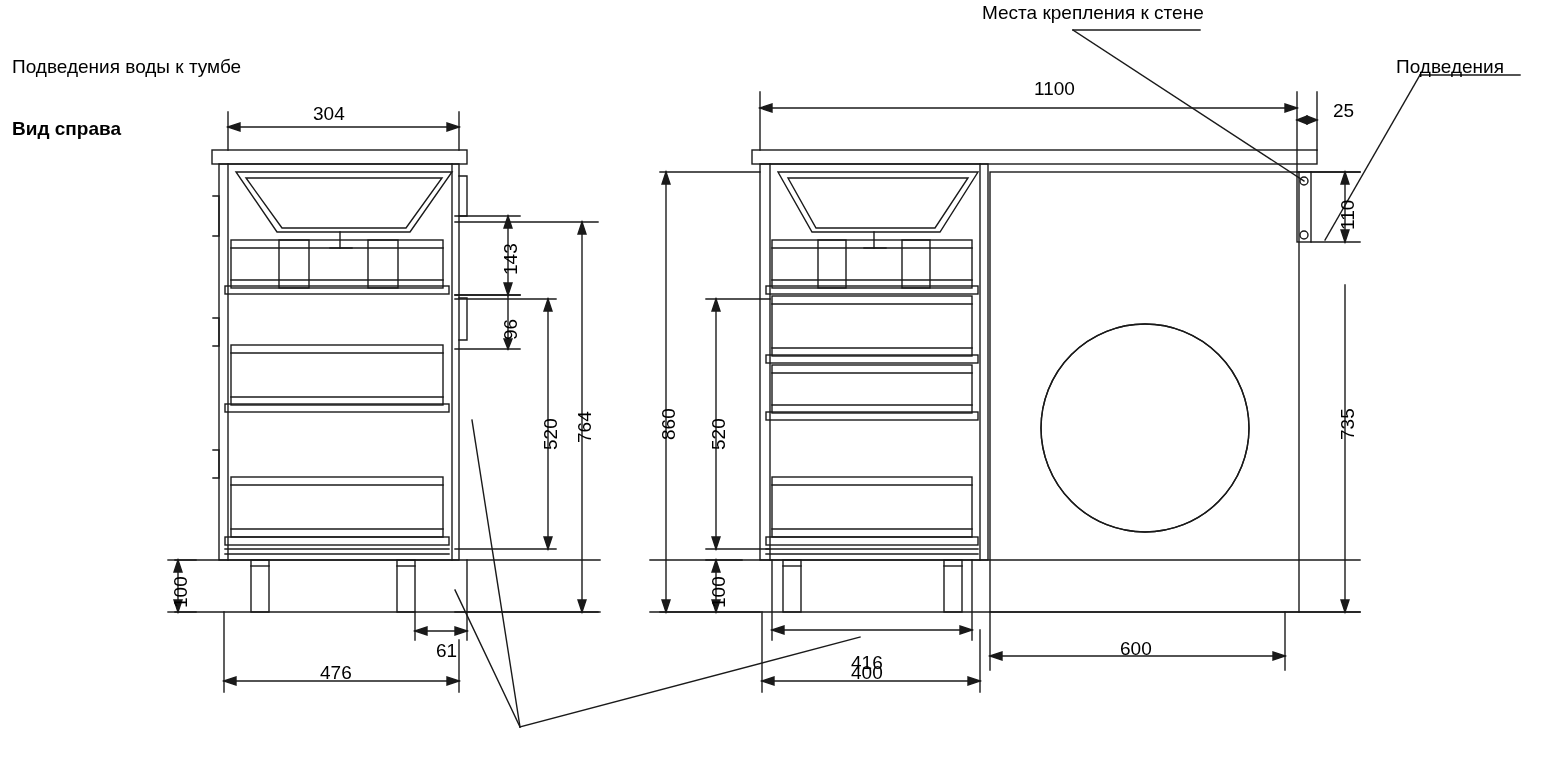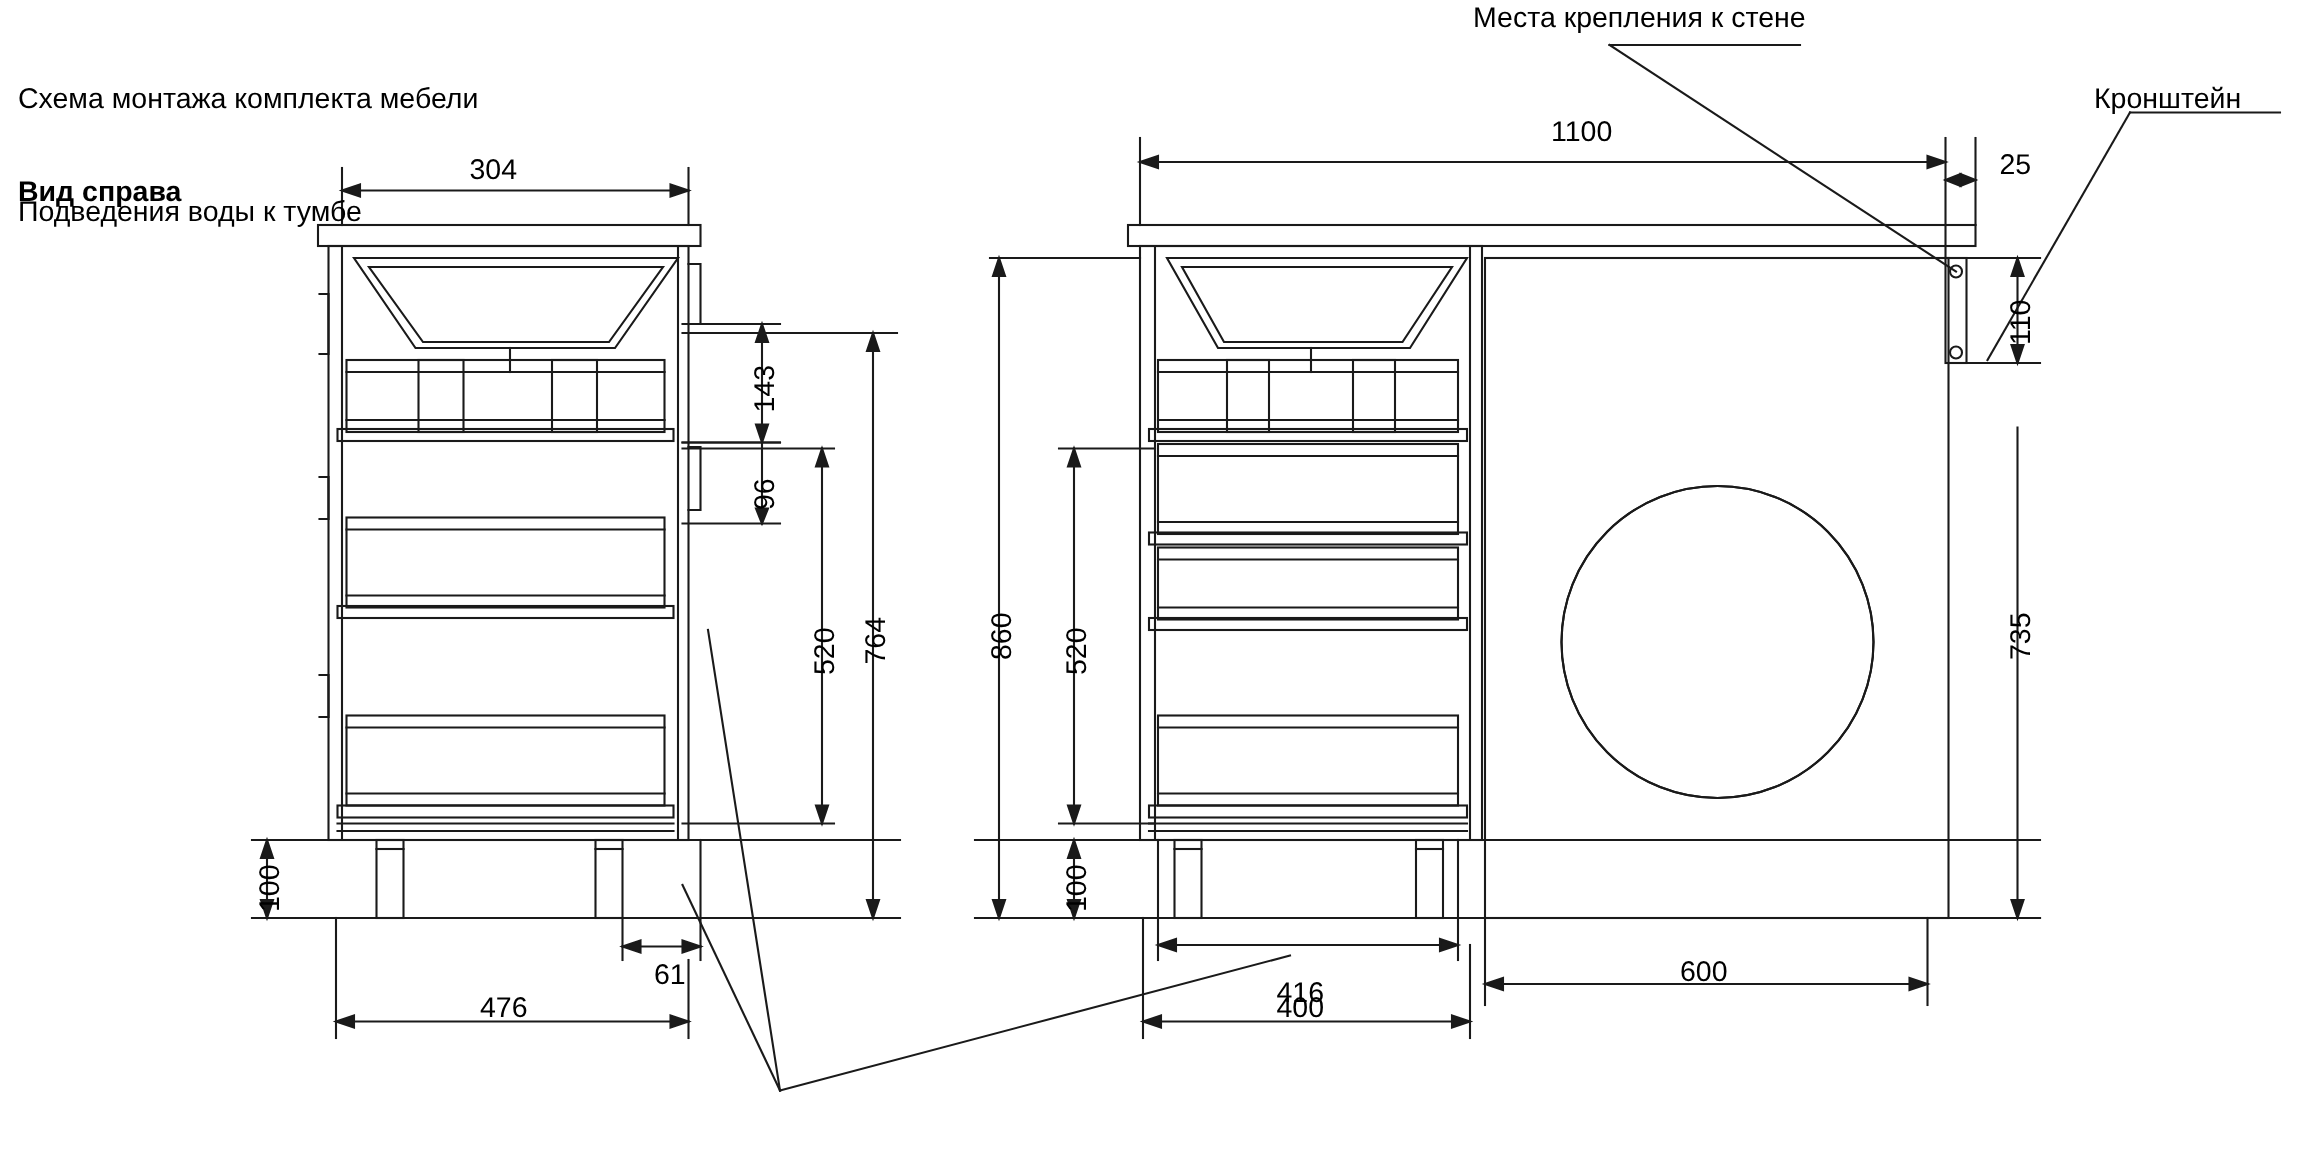--- a/index.html
+++ b/index.html
@@ -265,27 +265,26 @@
       <line x1="1420" y1="75" x2="1520" y2="75"></line>
 
       <line x1="520" y1="727" x2="472" y2="420"></line>
       <line x1="520" y1="727" x2="455" y2="590"></line>
       <line x1="520" y1="727" x2="860" y2="637"></line>
 
     </g>
   </svg>
 
   <div class="title-block">
-    <div>Схема монтажа комплекта мебели</div>
     <div>Подведения воды к тумбе</div>
   </div>
   <div class="txt" style="left:12px; top:118px; font-weight:bold;">Вид справа</div>
 
   <div class="txt" style="left:982px; top:2px;">Места крепления к стене</div>
-  <div class="txt" style="left:1396px; top:56px;">Кронштейн</div>
+  <div class="txt" style="left:1396px; top:56px;">Подведения</div>
 
   <div class="dim" style="left:313px; top:103px;">304</div>
   <div class="dim vert" style="left:500px; top:275px;">143</div>
   <div class="dim vert" style="left:500px; top:340px;">96</div>
   <div class="dim vert" style="left:540px; top:450px;">520</div>
   <div class="dim vert" style="left:574px; top:443px;">764</div>
   <div class="dim vert" style="left:170px; top:608px;">100</div>
   <div class="dim" style="left:320px; top:662px;">476</div>
   <div class="dim" style="left:436px; top:640px;">61</div>
 

